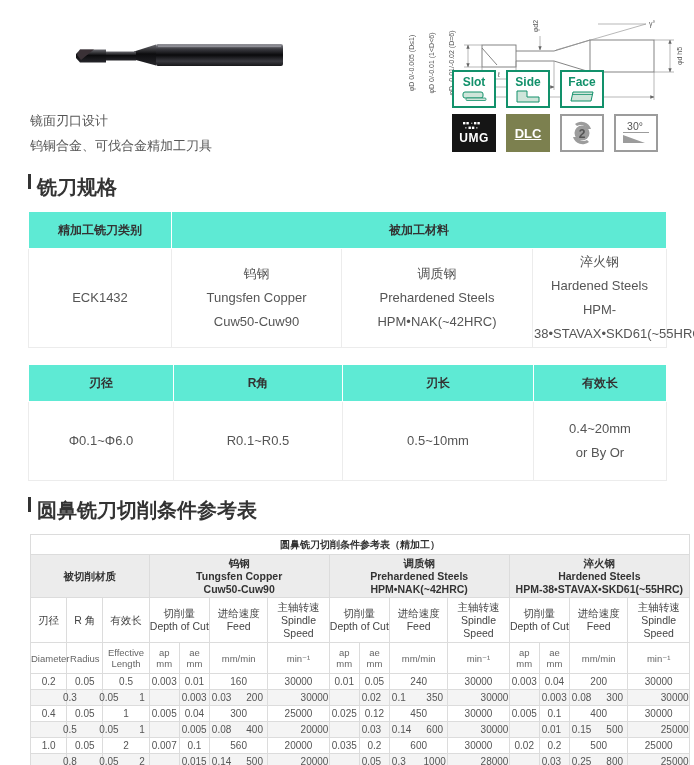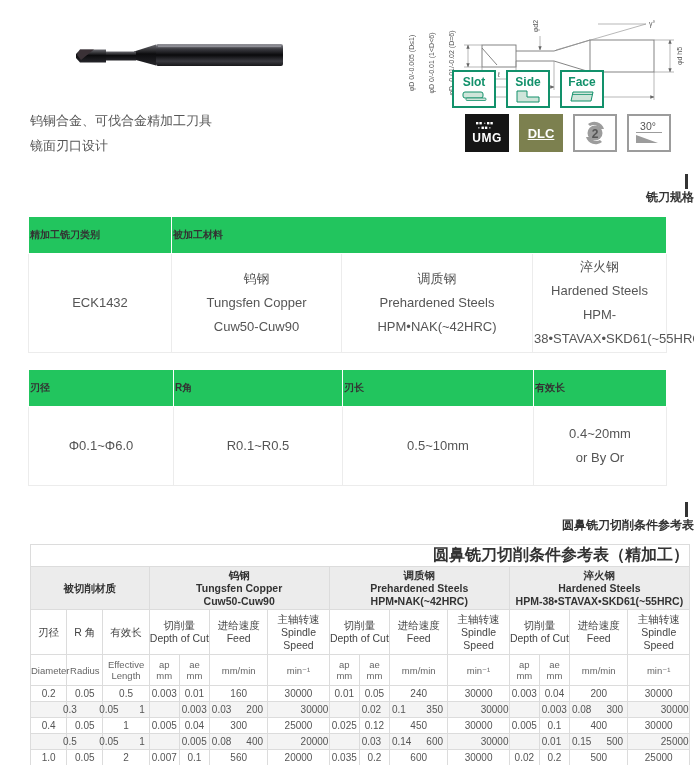--- a/index.html
+++ b/index.html
@@ -13,40 +13,40 @@
 
   
   .mid-row{display:flex;padding:2px 26px 0 30px;box-sizing:border-box;}
   .desc{flex:1;font-size:13px;color:#555;line-height:25px;padding-top:2px;}
   .badges{width:216px;display:flex;flex-direction:column;gap:6px;align-items:flex-start;margin-top:-36px;}
   .badge-row{display:flex;gap:10px;}
   .badge{width:44px;height:38px;box-sizing:border-box;display:flex;flex-direction:column;align-items:center;justify-content:center;gap:1px;background:#fff;}
   .badge .lbl{font-weight:bold;font-size:12px;line-height:13px;}
   .badge.green{border:2px solid #12916b;color:#12916b;}
   .badge.gray{border:2px solid #9c9c9c;color:#9c9c9c;}
-  .badge.umg{background:#151515;color:#fff;border:none;margin-left:13px;}
+  .badge.umg{background:#151515;color:#fff;border:none;}
   .badge.umg .lbl{font-size:12px;letter-spacing:0.5px;}
   .badge.dlc{background:#7c804f;color:#fff;border:none;text-decoration:underline;}
   .badge.dlc .lbl{font-size:13px;}
 
   
-  .section-title{margin:16px 0 10px 28px;font-size:12px;font-weight:bold;color:#333;display:flex;align-items:flex-end;flex-direction:column;}
+  .section-title{margin:16px 0 10px 28px;font-size:20px;font-weight:bold;color:#333;display:flex;align-items:flex-start;}
   .section-title .bar{width:3px;height:15px;background:#333;margin-right:6px;}
 
   
   table.spec{margin:2px 0 16px 28px;border-collapse:collapse;table-layout:fixed;width:638px;}
-  table.spec th{background:#22c55e;border:1px solid #fff;font-size:10px;color:#333;height:34px;font-weight:bold;text-align:left;}
+  table.spec th{background:#5eead4;border:1px solid #fff;font-size:12px;color:#333;height:34px;font-weight:bold;text-align:center;}
   table.spec td{border:1px solid #ececec;background:#fff;text-align:center;vertical-align:middle;font-size:13px;color:#555;white-space:pre-line;line-height:24px;}
   table.spec.t1 td{height:88px;}
   table.spec.t2 td{height:76px;}
 
   
   table.cut{margin:4px 0 0 30px;border-collapse:collapse;table-layout:fixed;width:660px;color:#555;}
   table.cut th,table.cut td{border:1px solid #dcdcdc;text-align:center;vertical-align:middle;padding:0;}
-  table.cut tr.title th{font-size:16px;font-weight:bold;color:#333;height:19px;background:#fff;text-align:right;}
+  table.cut tr.title th{font-size:10px;font-weight:bold;color:#333;height:19px;background:#fff;}
   table.cut tr.grp th{background:#ececec;font-weight:bold;color:#333;white-space:pre-line;line-height:13px;height:42px;font-size:10.5px;}
   table.cut tr.mid th{background:#fff;font-weight:normal;color:#444;white-space:pre-line;line-height:13px;height:44px;font-size:10.5px;}
   table.cut tr.unit th{background:#fff;font-weight:normal;color:#666;white-space:pre-line;line-height:11px;height:30px;font-size:9.5px;}
   table.cut td{height:15px;font-size:10px;background:#fff;}
   table.cut tr.stripe td{background:#f4f4f4;padding-left:32px;}
 
   svg text{fill:#555;}
 </style>
 </head>
 <body>
@@ -122,22 +122,22 @@
           <text text-anchor="middle" x="97" y="69">ℓ</text>
           <text text-anchor="middle" x="116" y="77">ℓ1</text>
           <text text-anchor="middle" x="166" y="87">L</text>
         </g>
       </svg>
     </div>
   </div>
 
   <div class="mid-row">
     <div class="desc">
+      <div>镜面刃口设计</div>
       <div>钨铜合金、可伐合金精加工刀具</div>
-      <div>镜面刃口设计</div>
     </div>
     <div class="badges">
       <div class="badge-row">
         <div class="badge green">
           <span class="lbl">Slot</span>
           <svg width="26" height="12" viewBox="0 0 26 12">
             <rect x="2" y="2" width="20" height="6" rx="2" fill="#cfe5da" stroke="#12916b" stroke-width="1"></rect>
             <rect x="5" y="8" width="20" height="2.5" rx="1" fill="#cfe5da" stroke="#12916b" stroke-width="0.8"></rect>
           </svg>
         </div>

